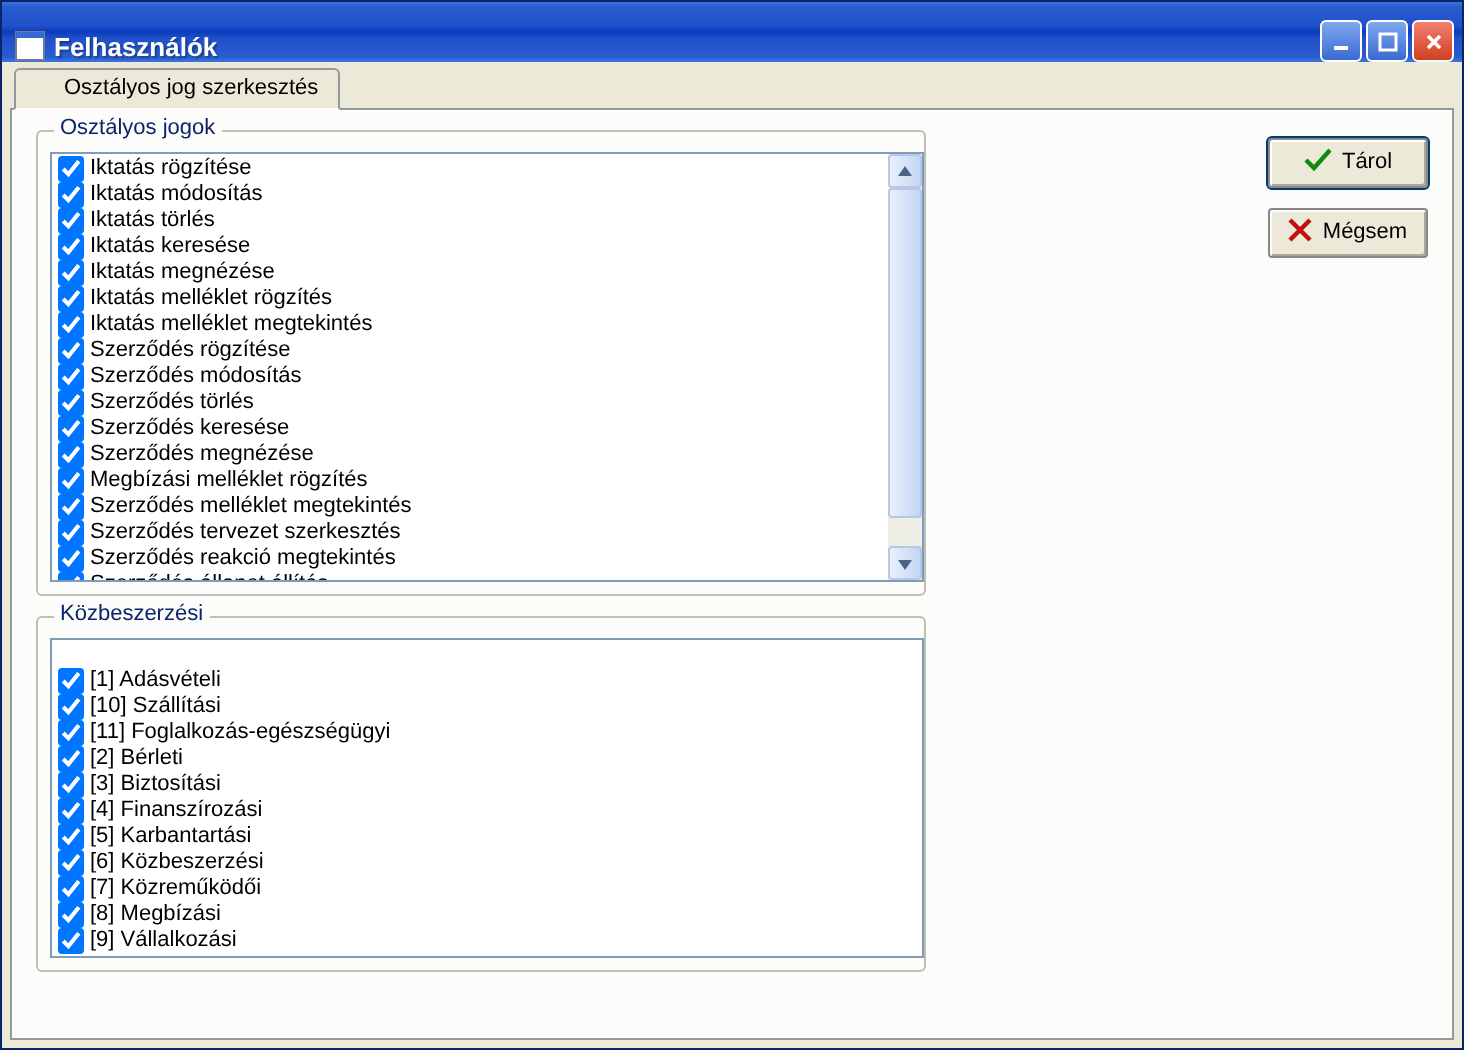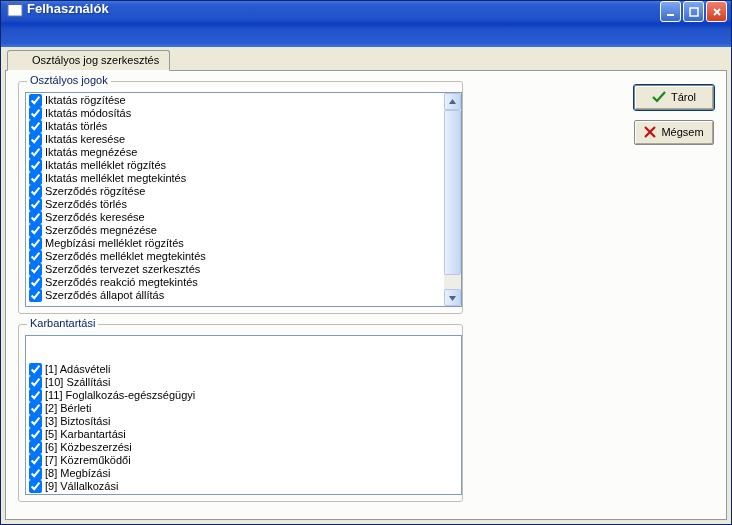--- a/index.html
+++ b/index.html
@@ -11,24 +11,24 @@
     overflow: hidden;
   }
   .window {
     width: 732px; height: 525px;
     border: 1px solid #0a246a;
     background: #ece9d8;
     display: flex;
     flex-direction: column;
   }
   .titlebar {
-    height: 46px;
+    height: 30px;
     background: linear-gradient(to bottom, #3b77e0 0%, #2a5cd0 8%, #1f50c8 40%, #0b3cbf 50%, #1f50c8 60%, #2a5cd0 92%, #3b77e0 100%);
     display: flex;
-    align-items: flex-start;
+    align-items: flex-end;
     padding: 0 4px 0 6px;
     color: #fff;
   }
   .titlebar .appicon {
     width: 16px; height: 16px;
     margin-right: 4px;
     display: inline-block;
   }
   .titlebar .title {
     font-weight: bold;
@@ -236,20 +236,24 @@
                 <div class="cl-item">
                   <input type="checkbox" checked="" style="">
                   <span>Iktatás melléklet megtekintés</span>
                 </div>
                 <div class="cl-item">
                   <input type="checkbox" checked="" style="">
                   <span>Szerződés rögzítése</span>
                 </div>
                 <div class="cl-item">
                   <input type="checkbox" checked="" style="">
+                  <span>Szerződés módosítás</span>
+                </div>
+                <div class="cl-item">
+                  <input type="checkbox" checked="" style="">
                   <span>Szerződés törlés</span>
                 </div>
                 <div class="cl-item">
                   <input type="checkbox" checked="" style="">
                   <span>Szerződés keresése</span>
                 </div>
                 <div class="cl-item">
                   <input type="checkbox" checked="" style="">
                   <span>Szerződés megnézése</span>
                 </div>
@@ -286,21 +290,21 @@
               <div class="sbtn">
                 <svg width="7" height="6">
                     <path d="M0 1 L7 1 L3.5 6 Z" fill="#4d6185"></path>
                   </svg>
               </div>
             </div>
           </div>
         </div>
 
         <div class="groupbox" id="gb2">
-          <div class="legend">Karbantartási</div>
+          <div class="legend">Közbeszerzési</div>
           <div class="listwrap">
             <div class="checklist" id="types-list">
                 <div class="cl-item">
                   <input type="checkbox" checked="" style="">
                   <span>[1] Adásvételi</span>
                 </div>
                 <div class="cl-item">
                   <input type="checkbox" checked="" style="">
                   <span>[10] Szállítási</span>
                 </div>
@@ -308,20 +312,24 @@
                   <input type="checkbox" checked="" style="">
                   <span>[11] Foglalkozás-egészségügyi</span>
                 </div>
                 <div class="cl-item">
                   <input type="checkbox" checked="" style="">
                   <span>[2] Bérleti</span>
                 </div>
                 <div class="cl-item">
                   <input type="checkbox" checked="" style="">
                   <span>[3] Biztosítási</span>
+                </div>
+                <div class="cl-item">
+                  <input type="checkbox" checked="" style="">
+                  <span>[4] Finanszírozási</span>
                 </div>
                 <div class="cl-item">
                   <input type="checkbox" checked="" style="">
                   <span>[5] Karbantartási</span>
                 </div>
                 <div class="cl-item">
                   <input type="checkbox" checked="" style="">
                   <span>[6] Közbeszerzési</span>
                 </div>
                 <div class="cl-item">

